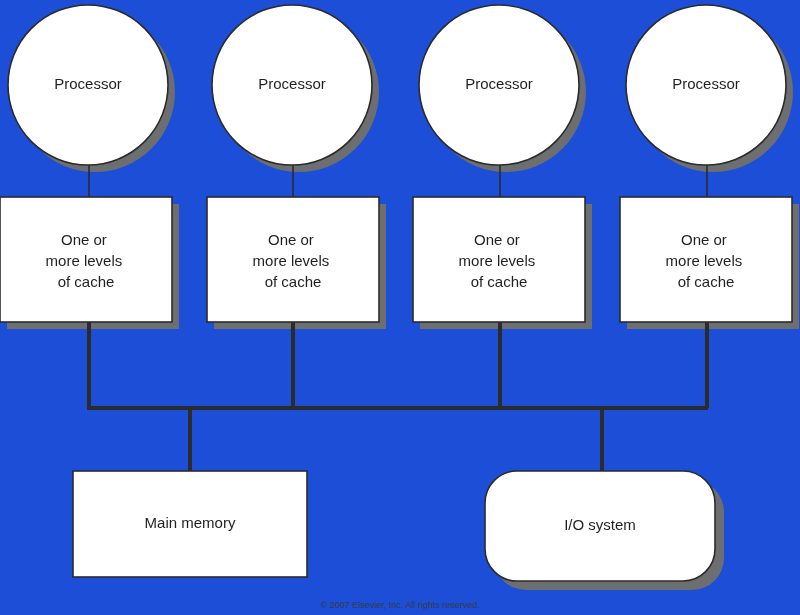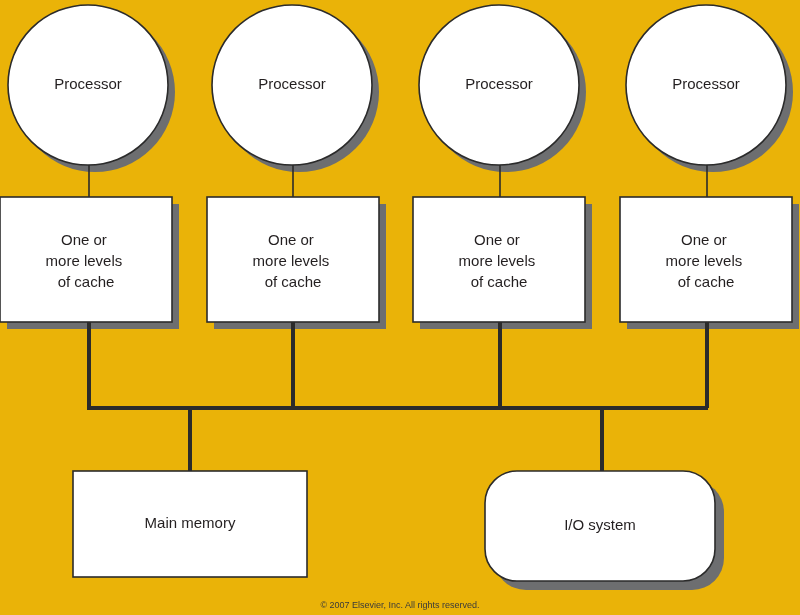--- a/index.html
+++ b/index.html
@@ -7,21 +7,21 @@
     padding: 0;
     background: #ffffff;
   }
   body {
     font-family: "Liberation Sans", sans-serif;
   }
   #diagram-root {
     position: relative;
     width: 800px;
     height: 615px;
-    background: #eab308;
+    background: #1d4ed8;
     overflow: hidden;
   }
   svg.canvas {
     display: block;
     width: 800px;
     height: 615px;
   }
   .node-label {
     font-family: "Liberation Sans", sans-serif;
     font-size: 15px;

